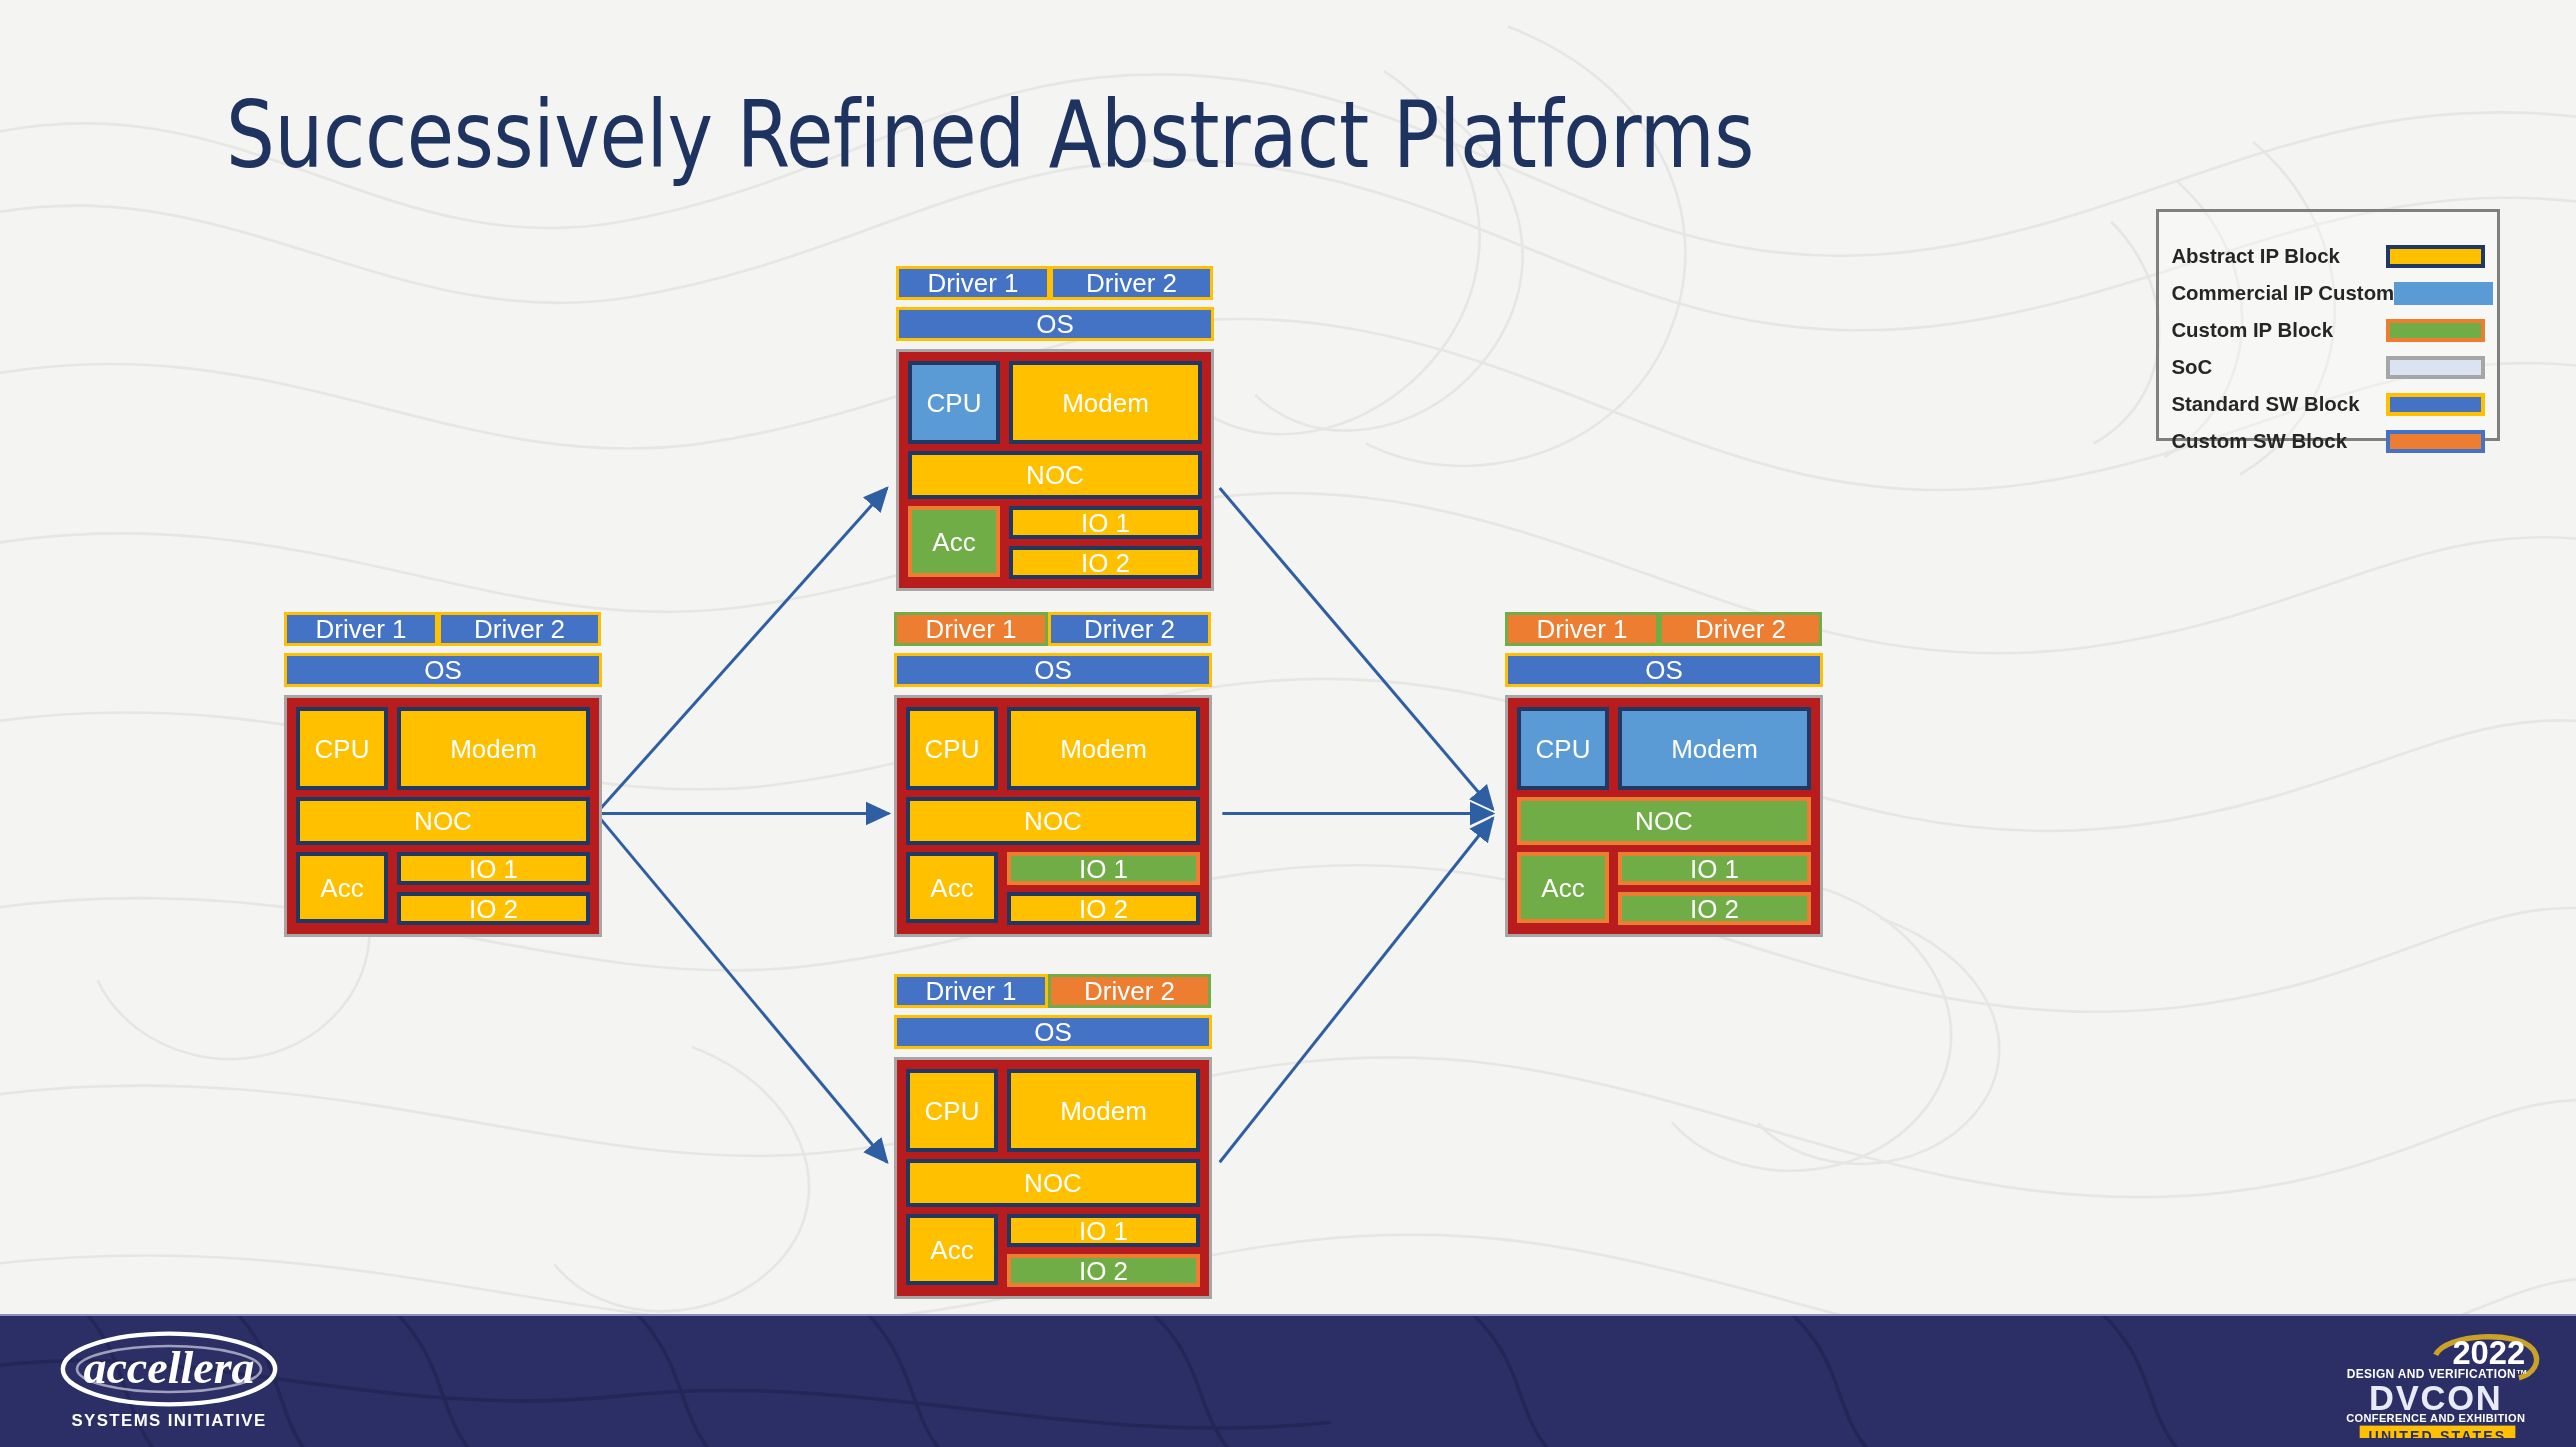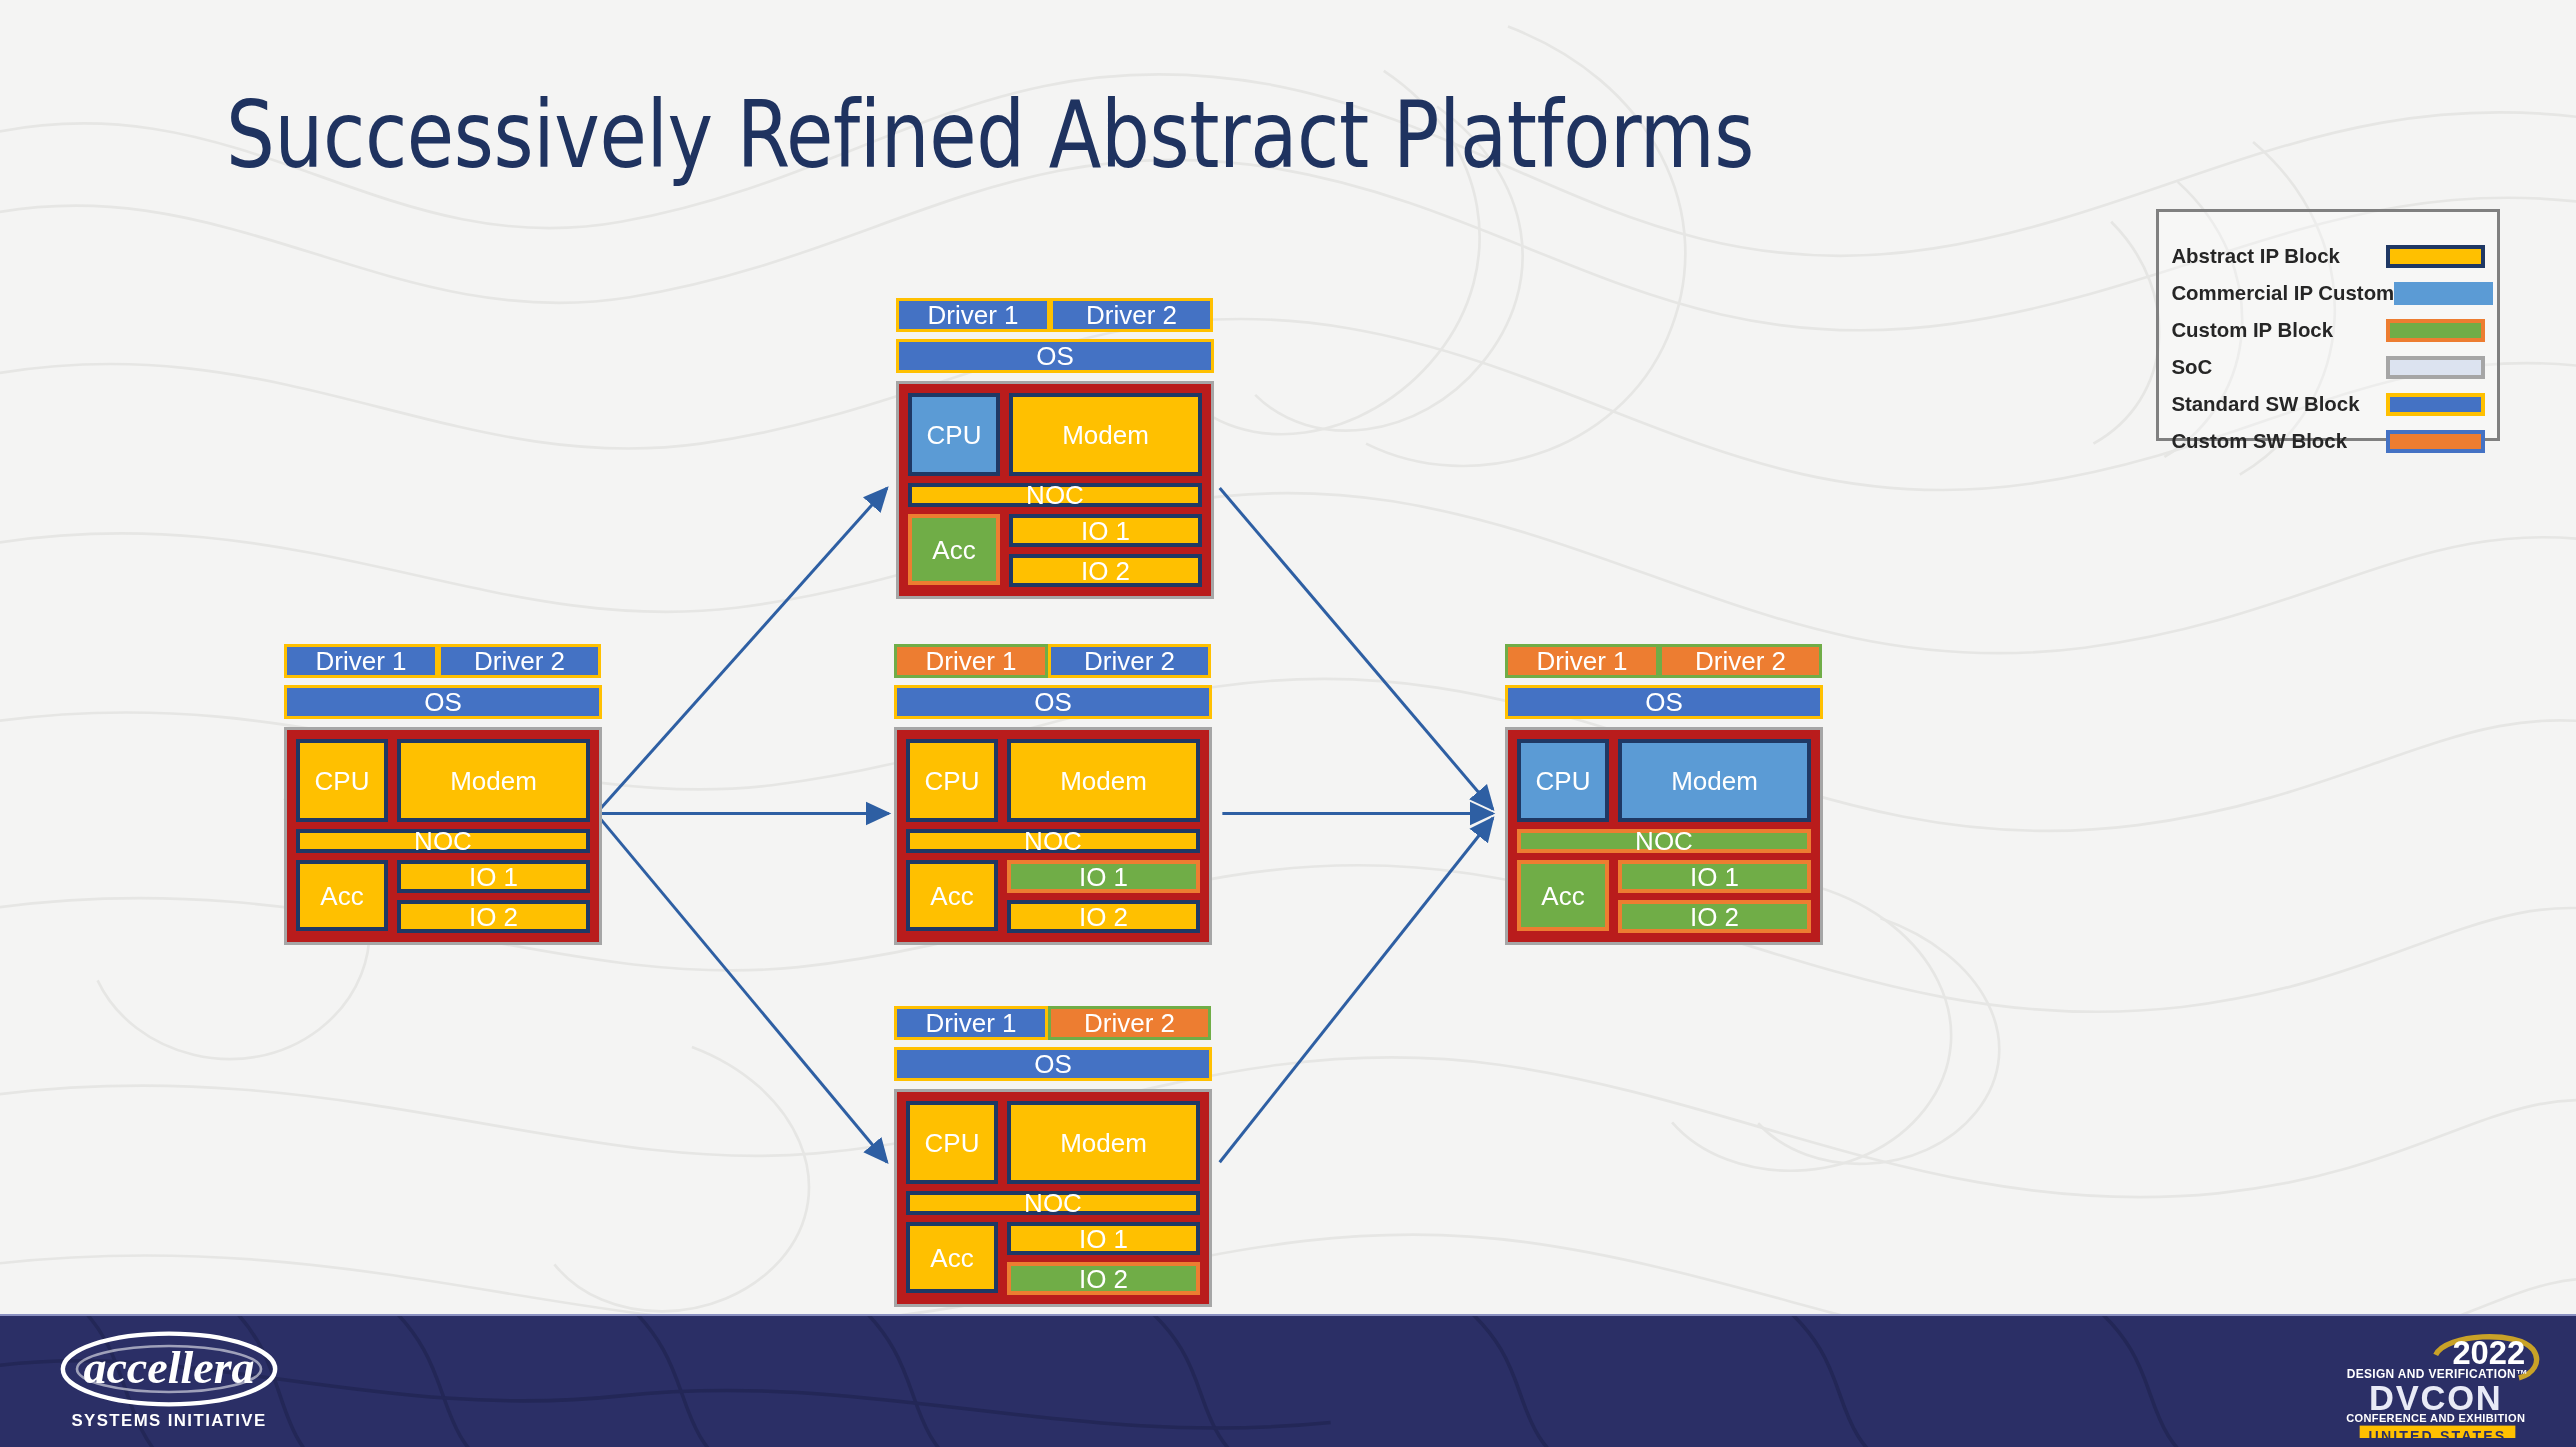--- a/index.html
+++ b/index.html
@@ -60,21 +60,20 @@
   #arrows { position:absolute; left:0; top:0; width:2576px; height:1448px; z-index:2; }
 
   
   .platform { position:absolute; z-index:4; }
 
   .drv-row { display:flex; gap:0; }
   .swblk {
     color:#ffffff; font-size:26px;
     display:flex; align-items:center; justify-content:center;
     line-height:1;
-    margin-top:32px;
   }
   .drv { height:34px; }
   .os  { height:34px; margin-top:7px; }
 
   
   .sw-standard { background:#4472c4; border:3.5px solid #ffc000; }
   .sw-custom   { background:#ed7d31; border:3.5px solid #70ad47; }
 
   .soc {
     margin-top:8px;
@@ -88,21 +87,21 @@
     display:flex; align-items:center; justify-content:center;
     line-height:1;
   }
   
   .ip-abstract   { background:#ffc000; border:4.4px solid #1f3864; }
   .ip-commercial { background:#5b9bd5; border:4.4px solid #1f3864; }
   .ip-custom     { background:#70ad47; border:4.4px solid #ed7d31; }
 
   .ip-cpu   { height:83px; }
   .ip-modem { height:83px; flex:1; }
-  .ip-noc   { height:24px; margin-top:7px; }
+  .ip-noc   { height:48px; margin-top:7px; }
   .soc-bot  { display:flex; gap:9px; margin-top:7px; }
   .ip-acc   { height:71px; }
   .io-col   { flex:1; display:flex; flex-direction:column; gap:7px; }
   .ip-io    { height:33px; }
 
   
   #footer {
     position:absolute; left:0; top:1314px;
     width:2576px; height:134px;
     background:#2b2f66;

